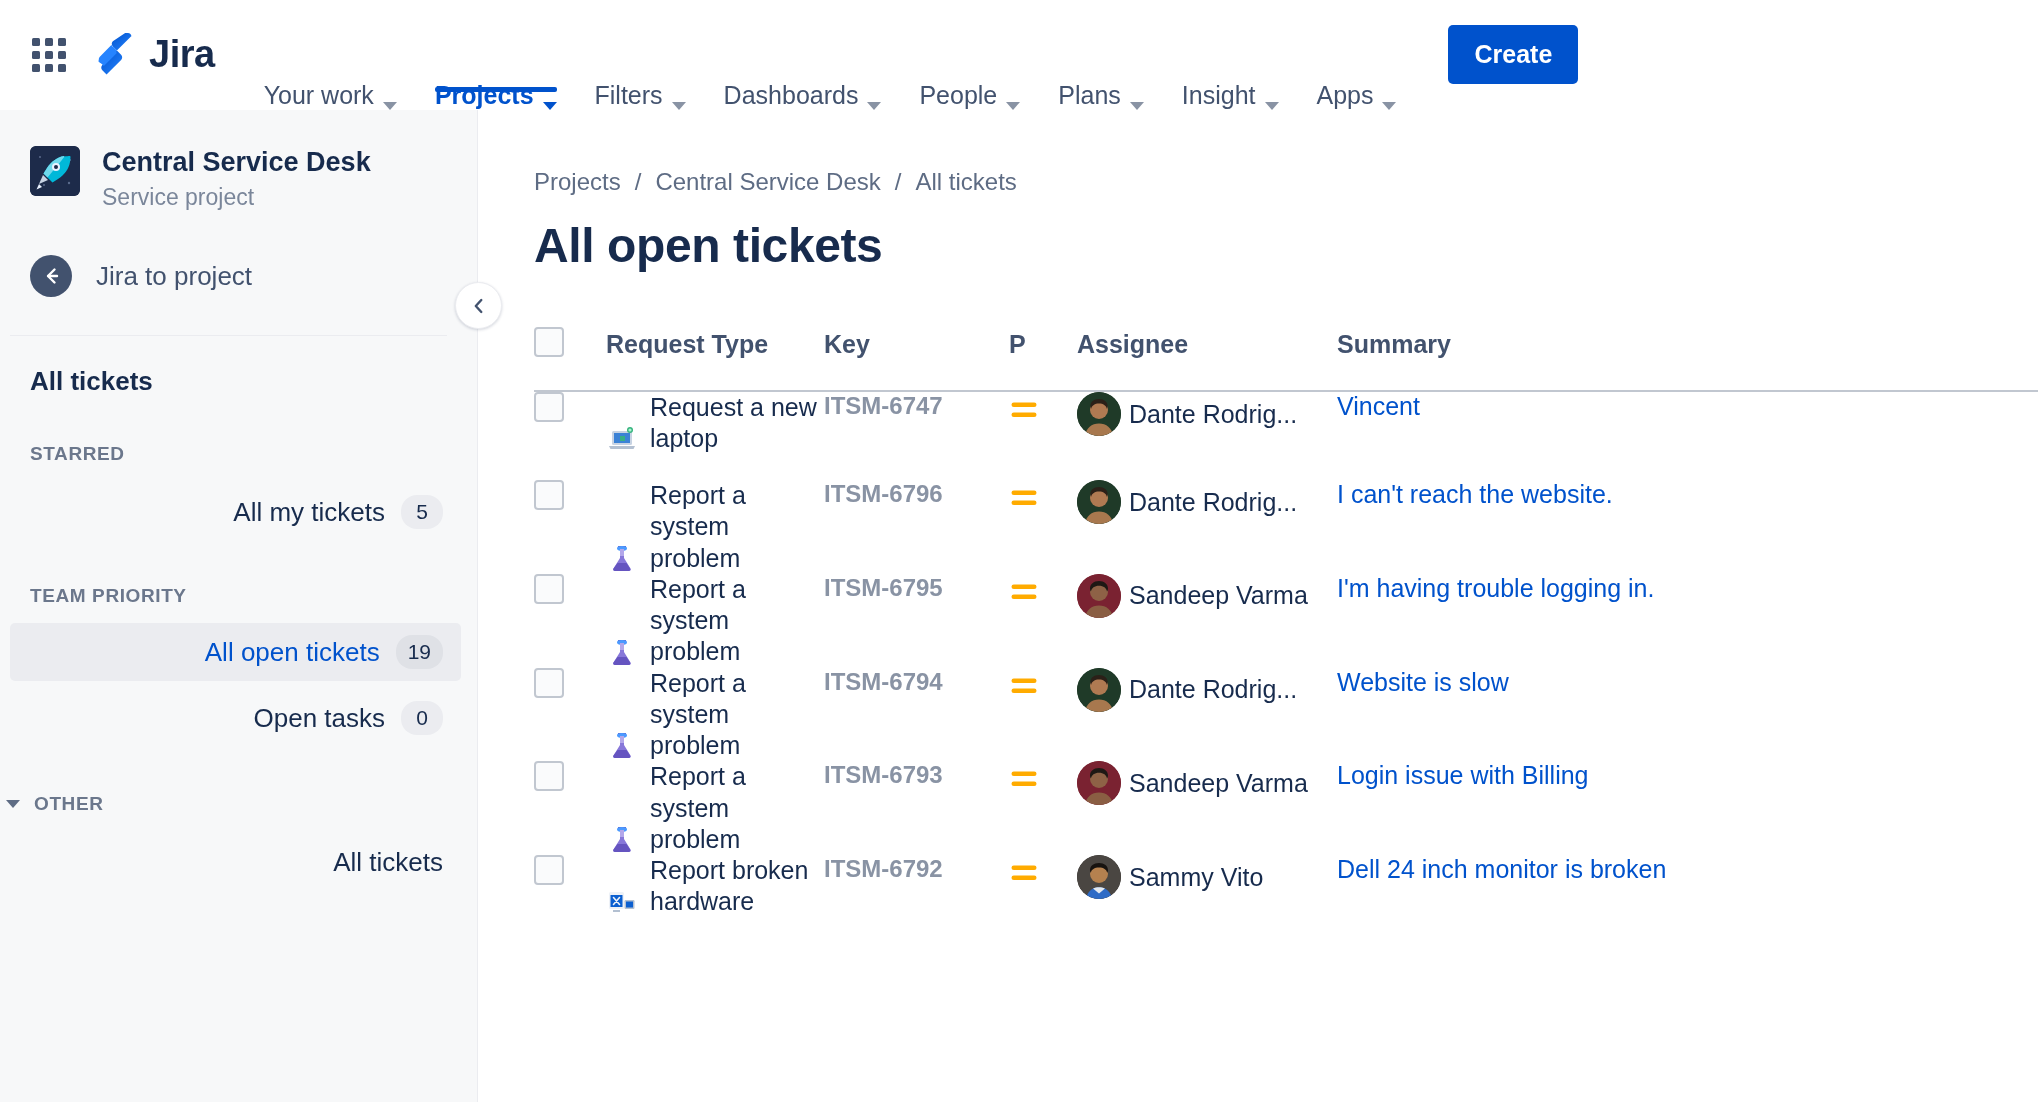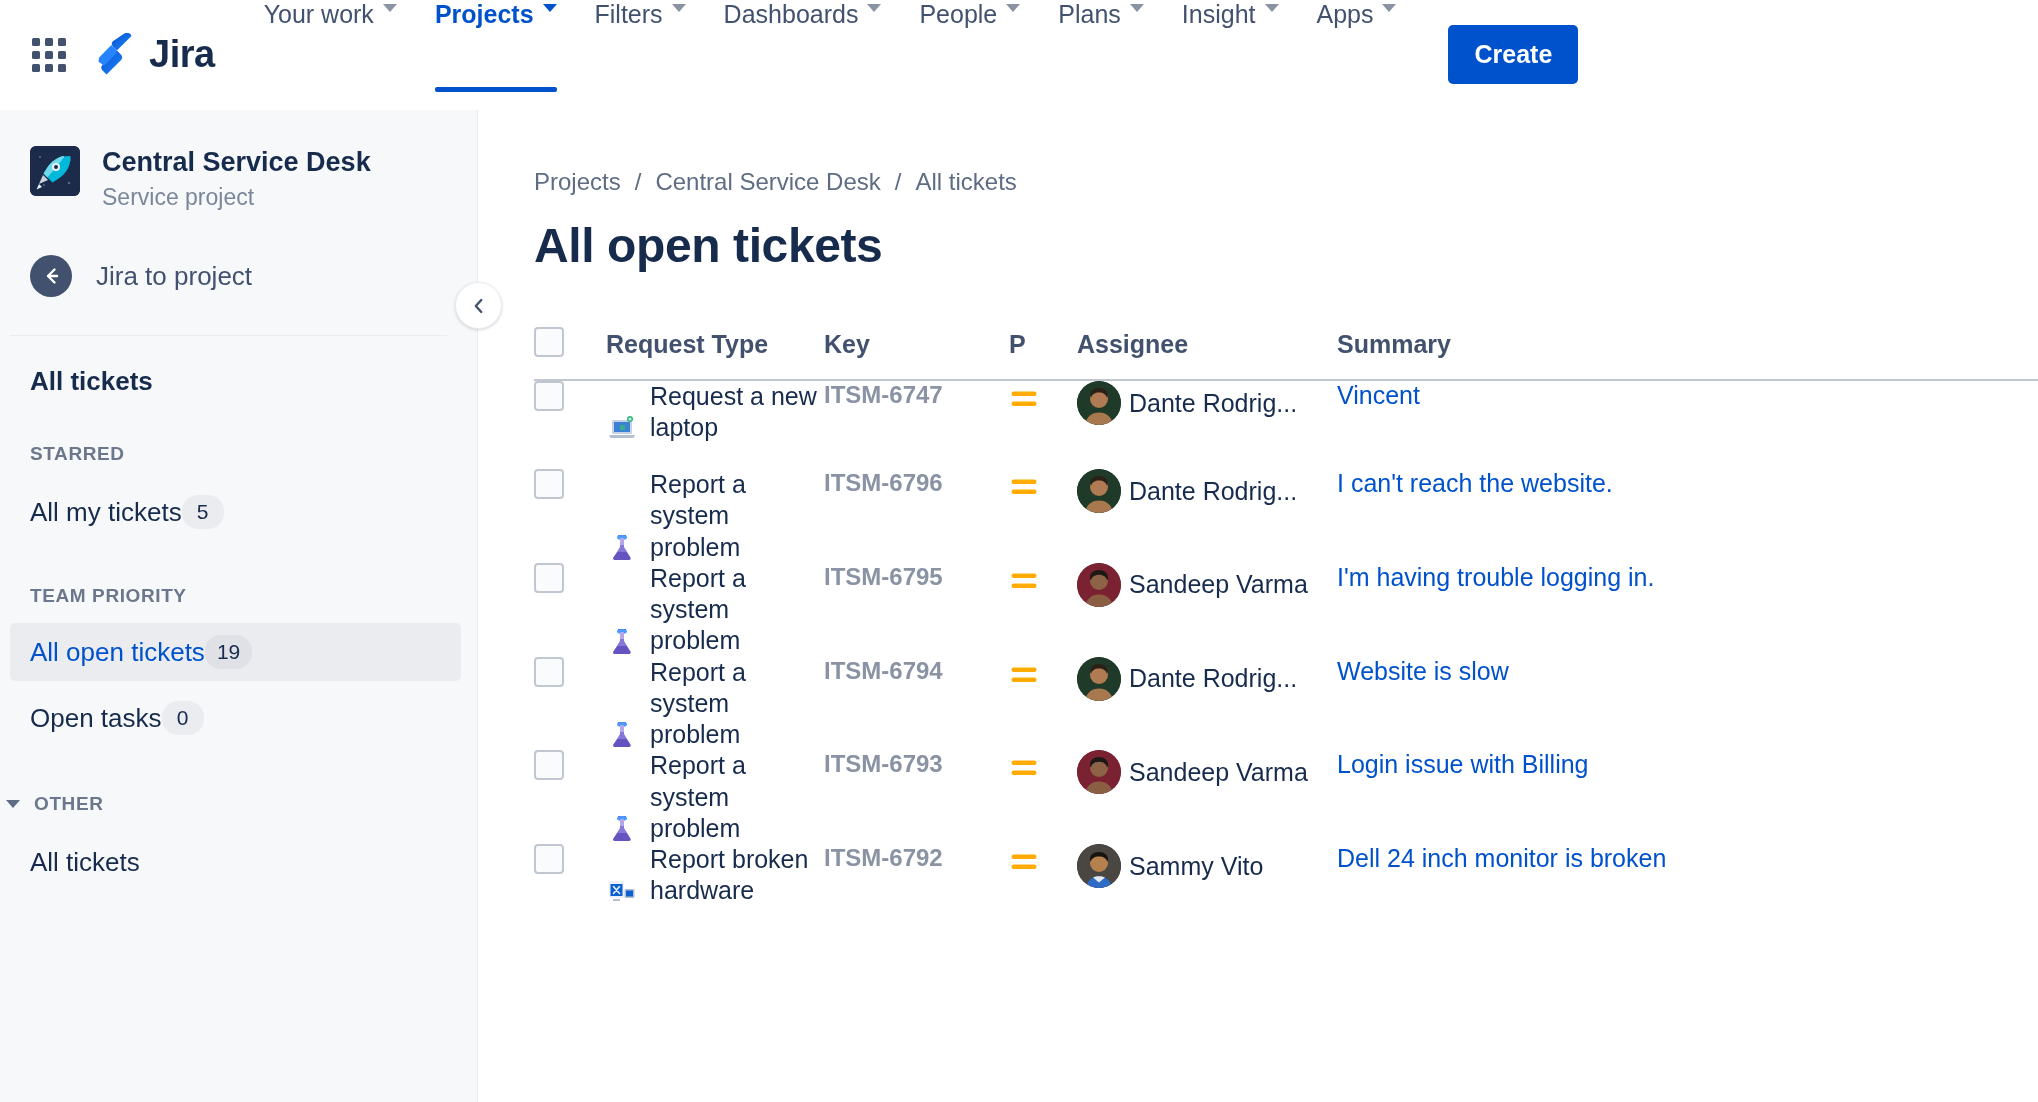--- a/index.html
+++ b/index.html
@@ -34,21 +34,21 @@
 
   .brand { display: flex; margin-left: 26px; cursor: pointer; flex: none; }
   .brand .logo { width: 42px; height: 42px; flex: none; }
   .brand .wordmark {
     font-size: 38px; font-weight: 600; color: #172B4D;
     margin-left: 9px; letter-spacing: -0.5px;
   }
 
   .navitems { display: flex; align-items: stretch; height: 110px; margin-left: 30px; }
   .navitem {
-    display: flex; align-items: flex-start; gap: 9px;
+    display: flex; align-items: flex-end; gap: 9px;
     padding: 0 19px;
     font-size: 25px; color: #42526E; font-weight: 400;
     cursor: pointer; position: relative;
     white-space: nowrap;
   }
   .navitem.active { color: #0052CC; font-weight: 700; }
   .navitem.active::after {
     content: ""; position: absolute; left: 19px; right: 19px; bottom: 18px;
     height: 5px; background: #0052CC; border-radius: 2px;
   }
@@ -126,25 +126,26 @@
   }
   .sb-caret {
     width: 0; height: 0;
     border-left: 7px solid transparent;
     border-right: 7px solid transparent;
     border-top: 8px solid #5E6C84;
     flex: none;
   }
 
   .sb-item {
-    display: flex; align-items: center; justify-content: flex-start;
+    display: flex; align-items: center; justify-content: flex-end;
     margin: 0 16px 0 10px;
     padding: 12px 18px 12px 20px;
     border-radius: 5px;
     cursor: pointer;
+    gap: 16px;
   }
   .sb-item.selected { background: #EBECF0; }
   .sb-item-label { font-size: 26px; color: #172B4D; white-space: nowrap; }
   .sb-item.selected .sb-item-label { color: #0052CC; }
   .sb-badge {
     background: #EBECF0; color: #172B4D;
     font-size: 21px; border-radius: 16px;
     min-width: 42px; height: 34px;
     display: flex; align-items: center; justify-content: center;
     padding: 0 12px;
@@ -176,21 +177,21 @@
   #page-title {
     font-size: 48px; font-weight: 700; color: #172B4D;
     margin-top: 22px; letter-spacing: -0.4px;
   }
 
   
   #tickets-table { margin-top: 54px; width: 100%; border-collapse: collapse; table-layout: fixed; }
   #tickets-table th {
     text-align: left;
     font-size: 25px; font-weight: 700; color: #42526E;
-    padding: 0 0 20px 0;
+    padding: 0 0 31px 0;
     border-bottom: 2px solid #C1C7D0;
     vertical-align: bottom;
   }
   .col-check { width: 72px; }
   .col-type  { width: 218px; }
   .col-key   { width: 185px; }
   .col-pri   { width: 68px; }
   .col-assignee { width: 260px; }
   .col-summary { width: auto; margin-left: 29px; }
 

